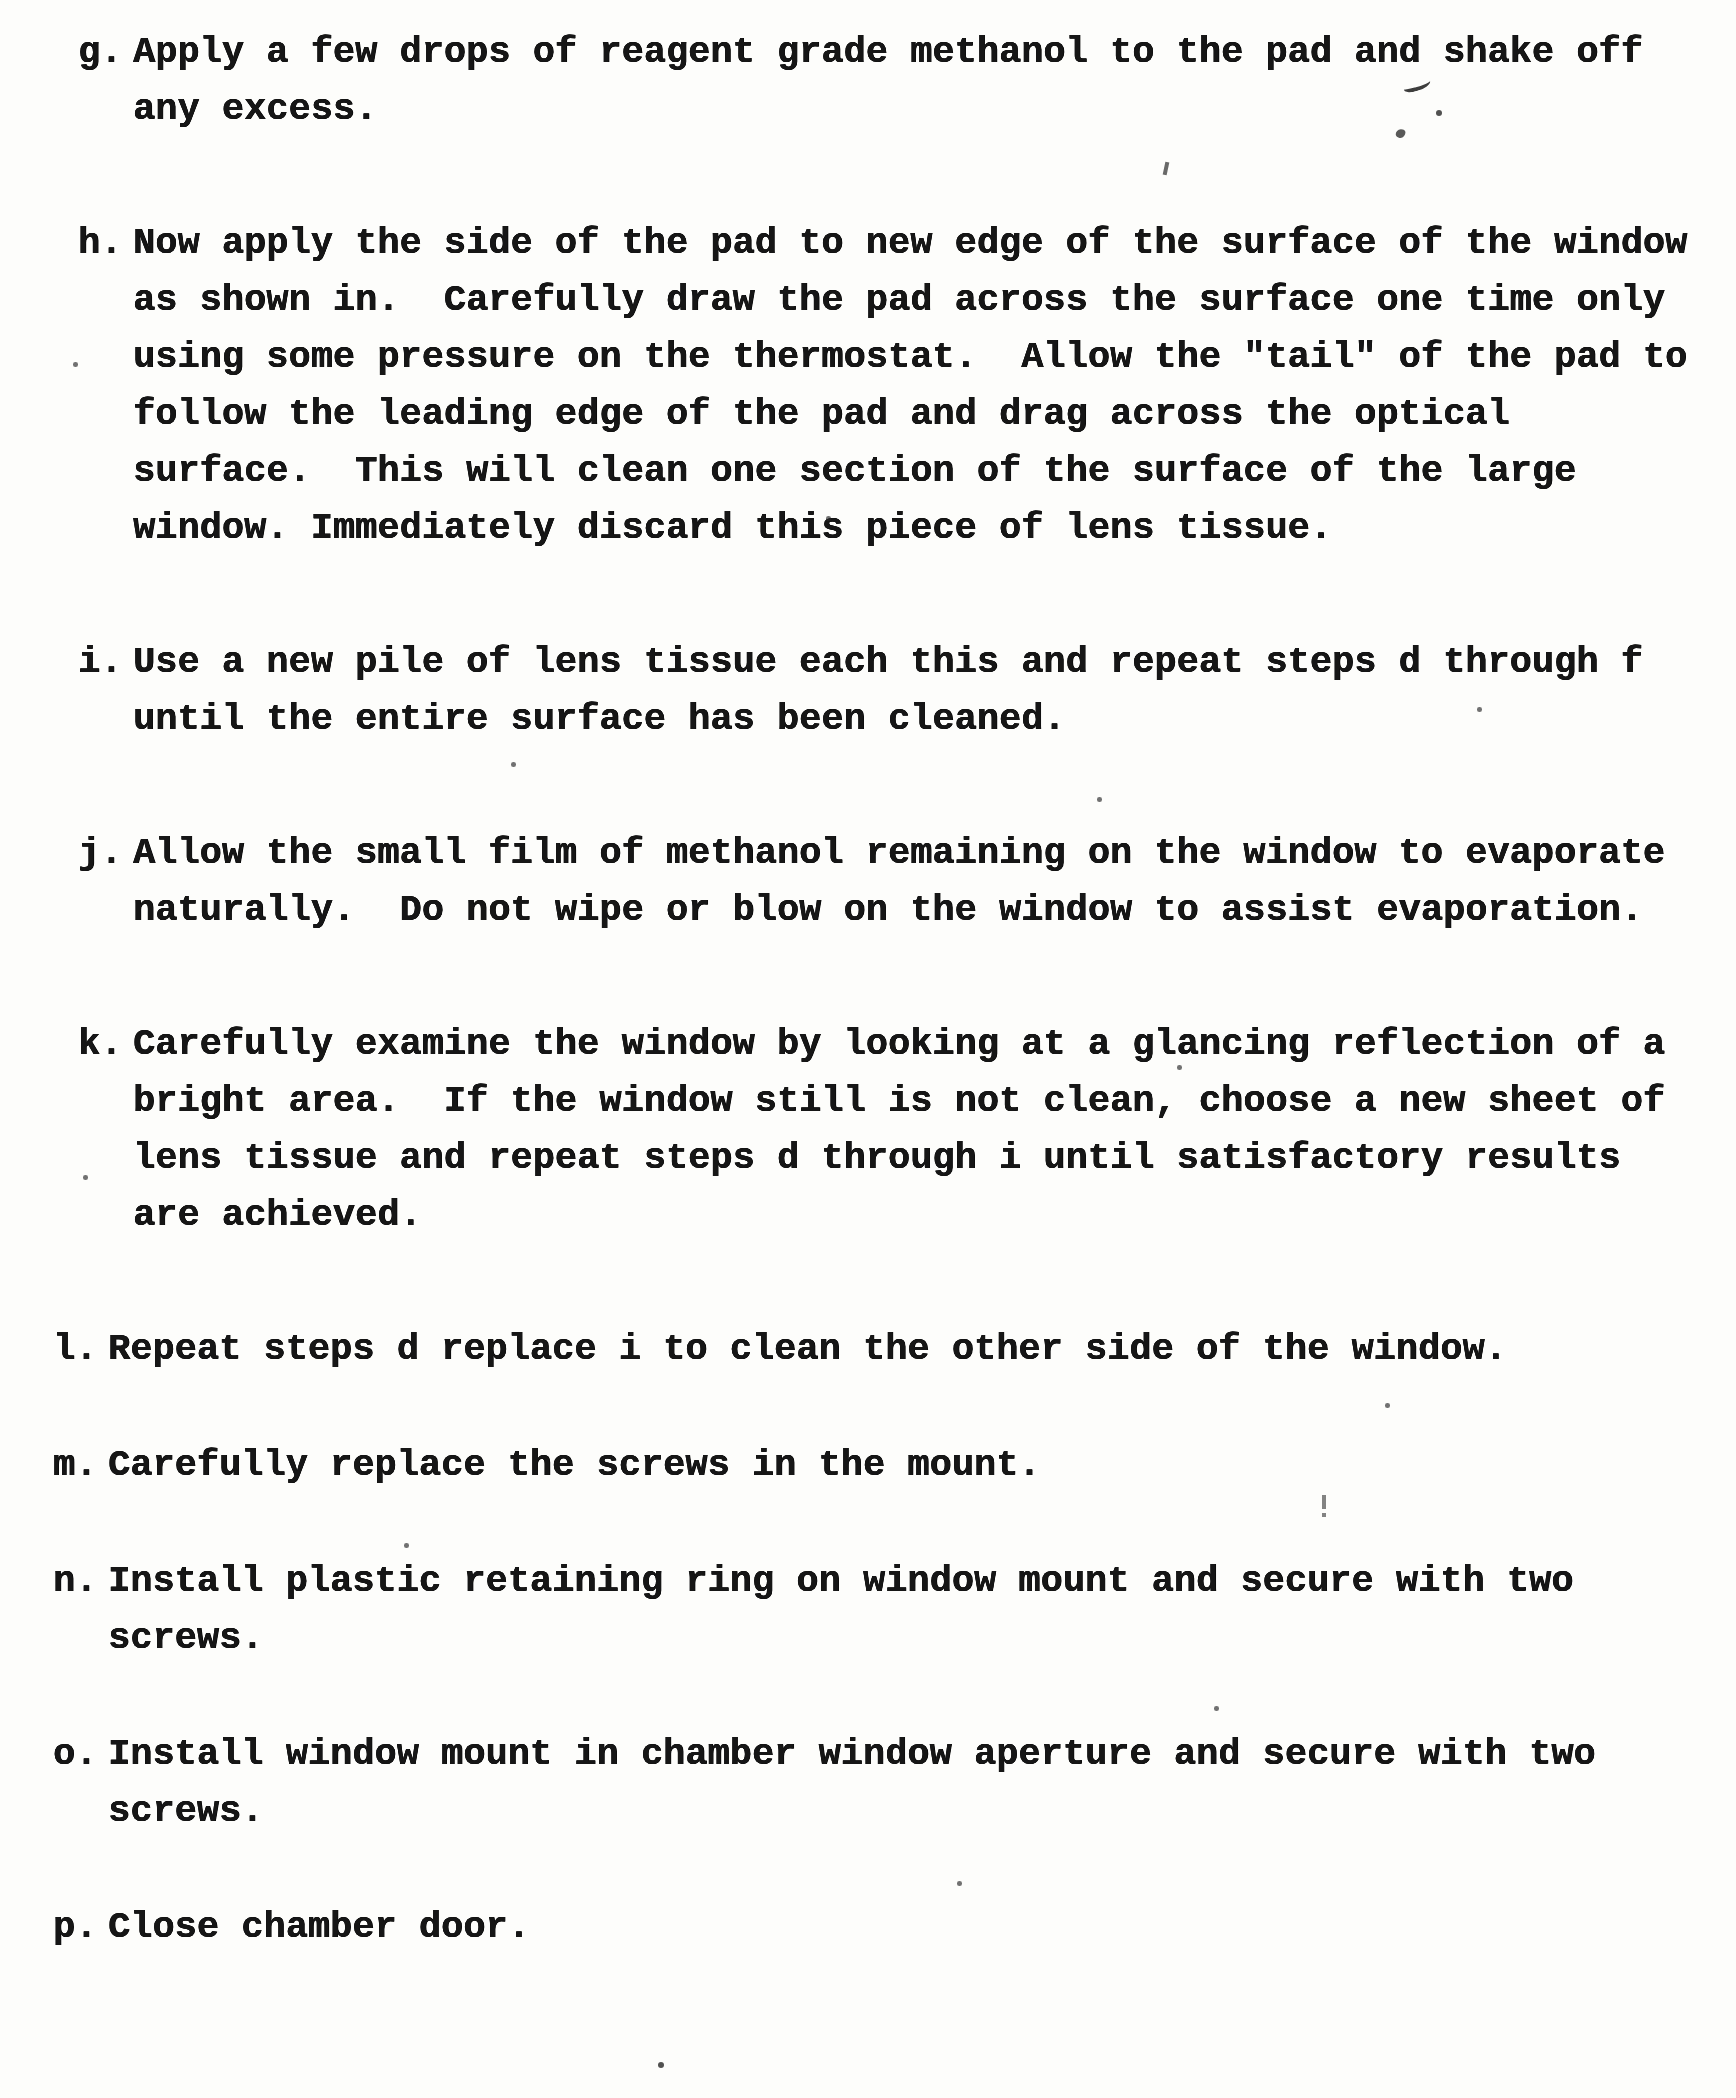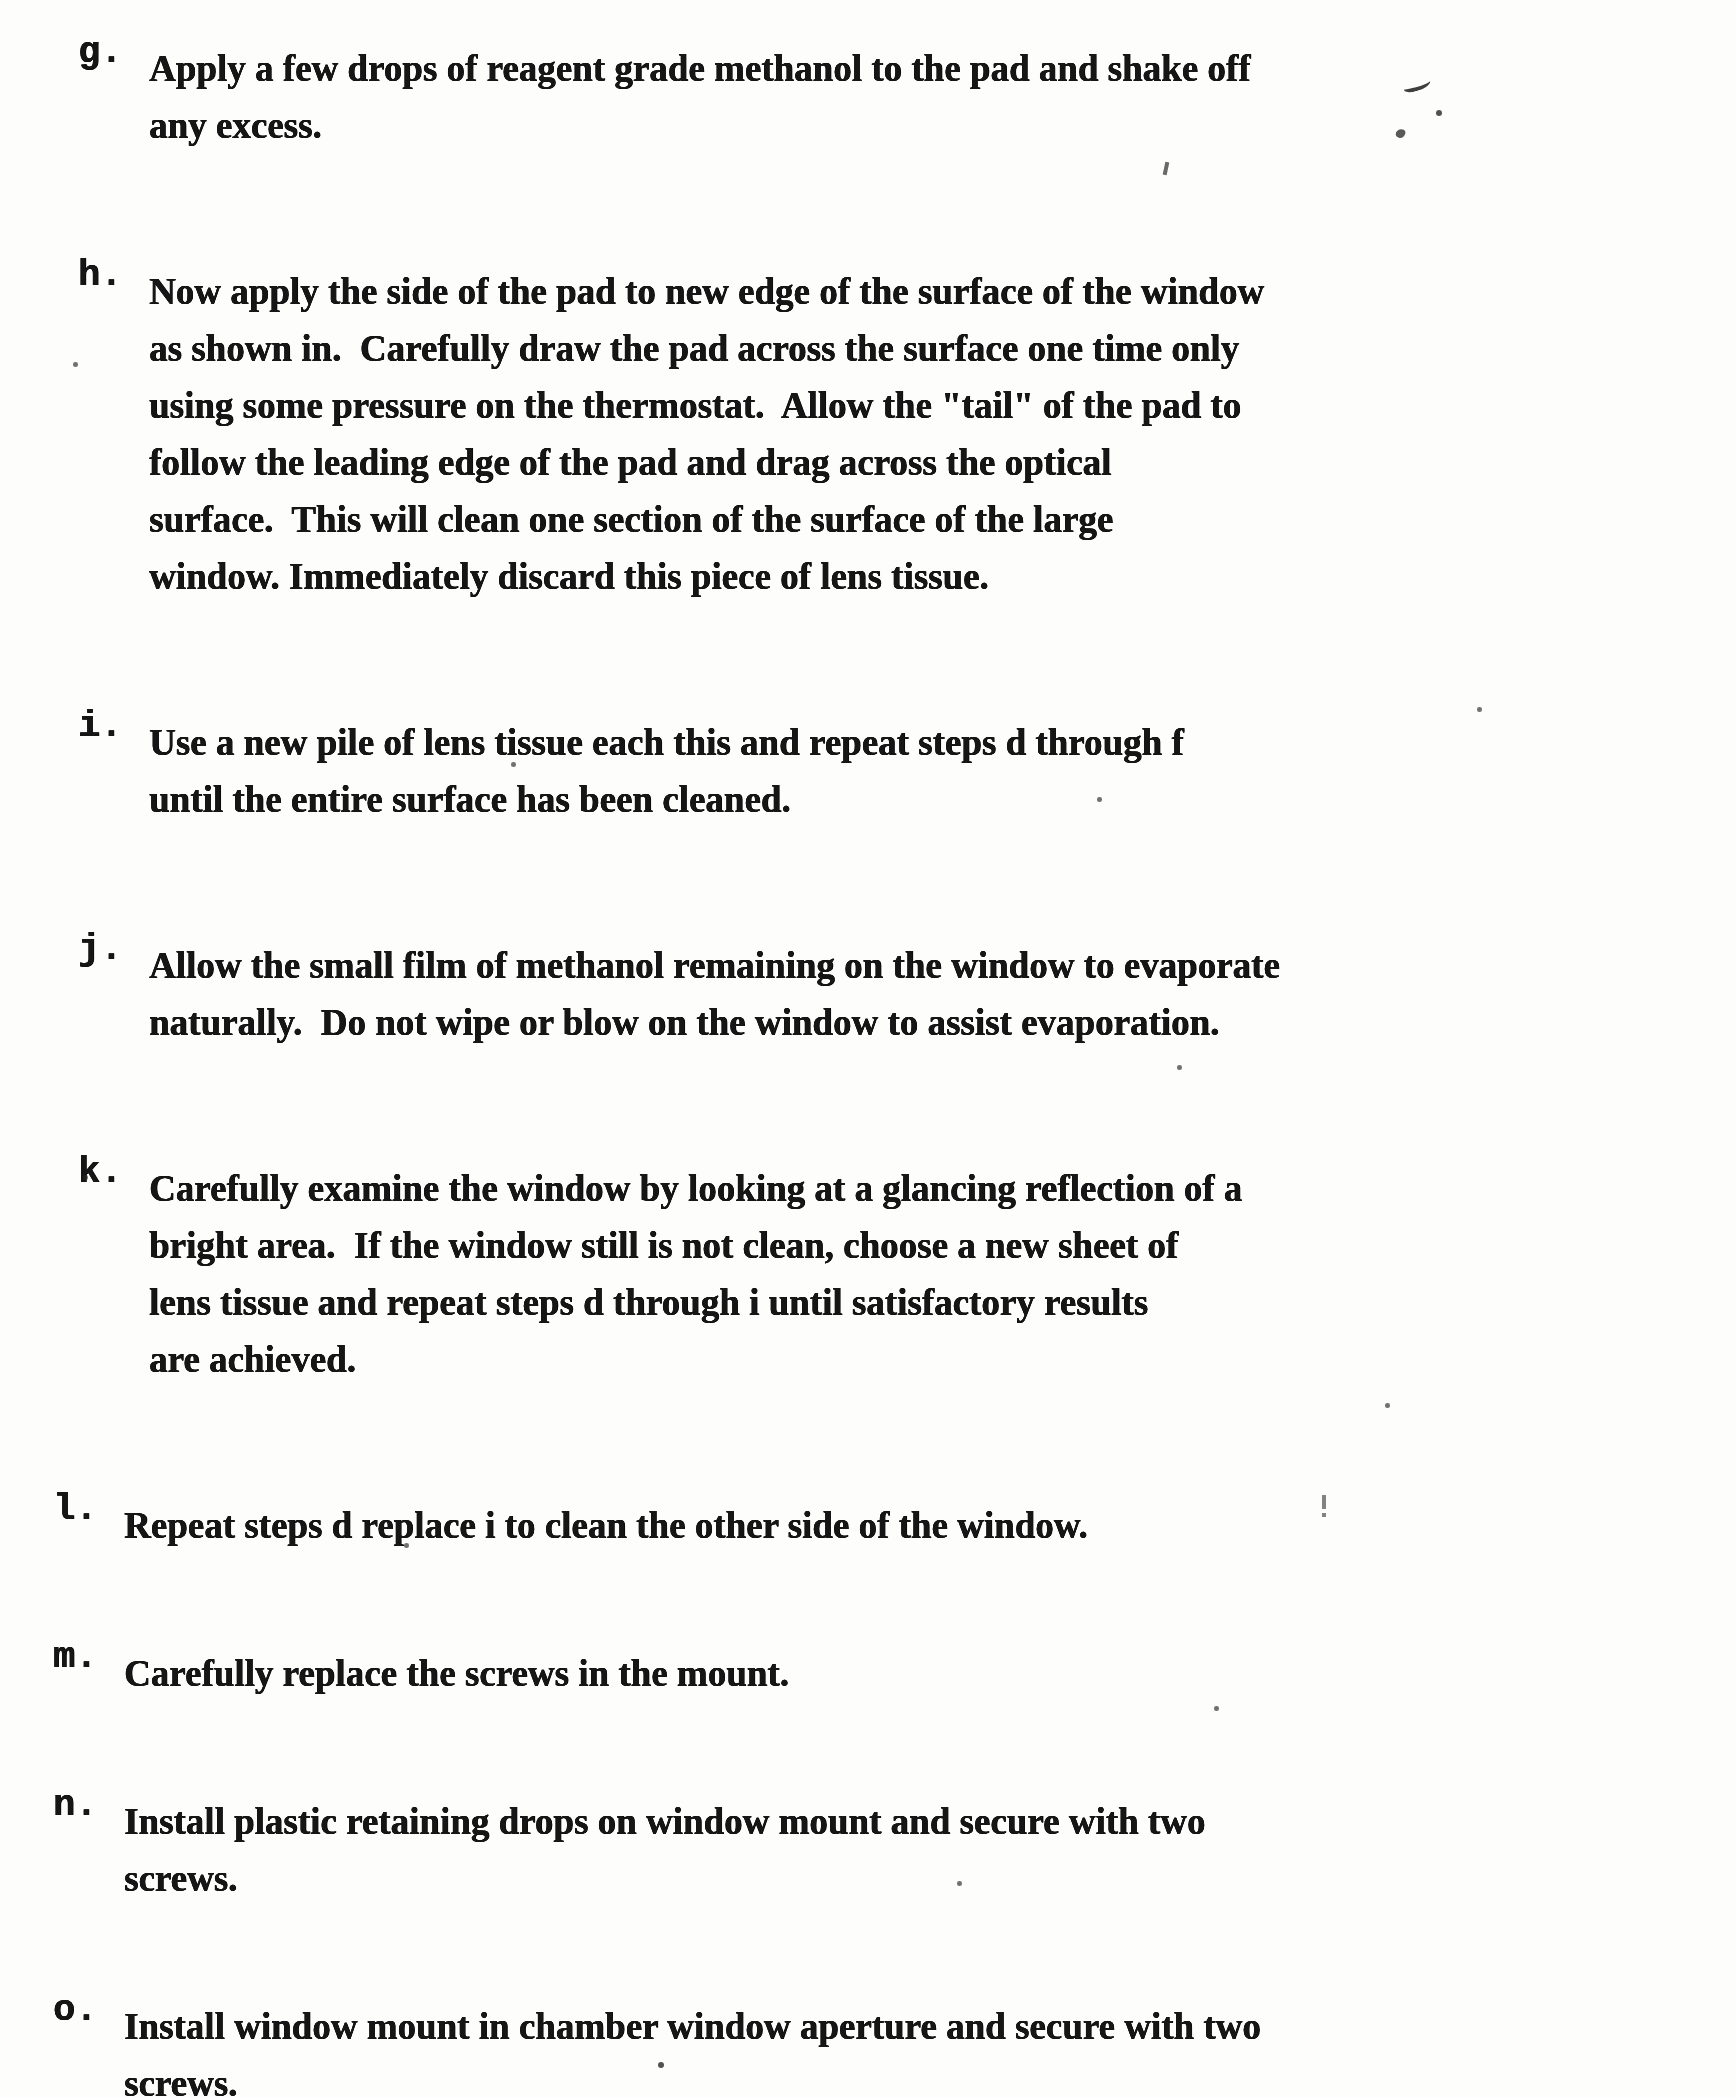--- a/index.html
+++ b/index.html
@@ -34,25 +34,24 @@
   }
   .item.g1 { padding-left: 78px; }
   .item.g2 { padding-left: 53px; }
   .item.tight { margin-bottom: 59px; }
   .item:last-child { margin-bottom: 0; }
   .label {
     flex: 0 0 55px;
     white-space: pre;
   }
   .text {
-    margin: 16px;
+    margin: 0;
     white-space: pre-wrap;
     flex: 1 1 auto;
     padding-right: 37px;
-    font-family: Liberation Serif, serif;
   }
   
   .artifact { position: absolute; pointer-events: none; }
   .dot {
     width: 6.4px; height: 6.4px;
     border-radius: 50%;
     background: #262626;
     opacity: 0.8;
   }
   .dot.small { width: 4.6px; height: 4.6px; opacity: 0.65; }
@@ -142,21 +141,21 @@
       <p class="text">Repeat steps d replace i to clean the other side of the window.</p>
     </div>
 
     <div class="item g2 tight">
       <span class="label">m.</span>
       <p class="text">Carefully replace the screws in the mount.</p>
     </div>
 
     <div class="item g2 tight">
       <span class="label">n.</span>
-      <p class="text">Install plastic retaining drops on window mount and secure with two
+      <p class="text">Install plastic retaining ring on window mount and secure with two
 screws.</p>
     </div>
 
     <div class="item g2 tight">
       <span class="label">o.</span>
       <p class="text">Install window mount in chamber window aperture and secure with two
 screws.</p>
     </div>
 
     <div class="item g2">

